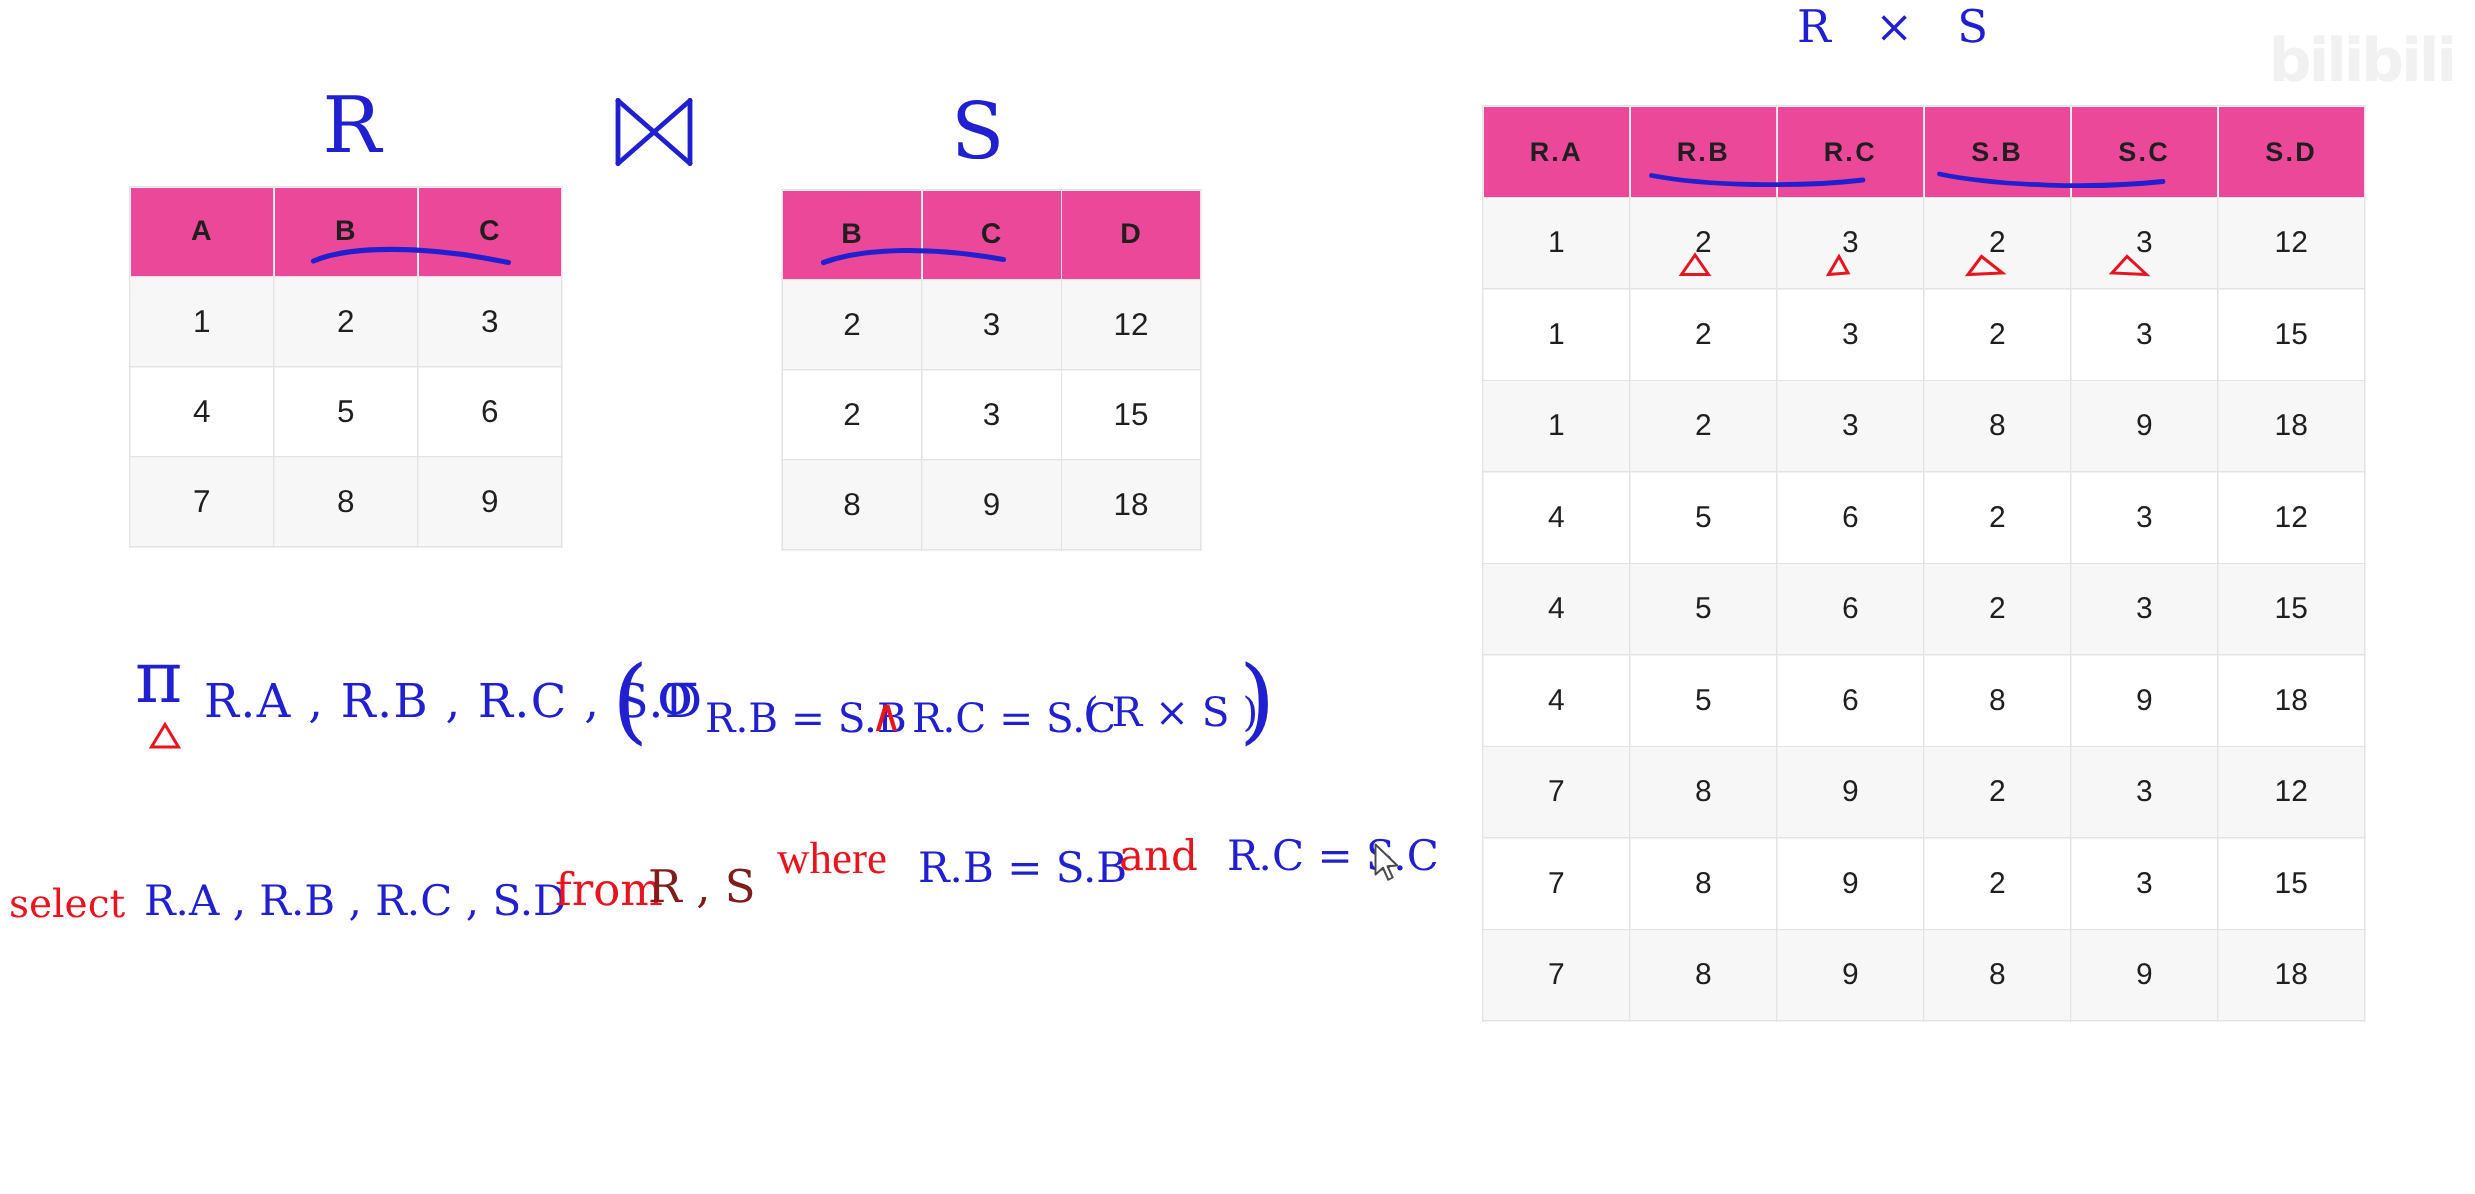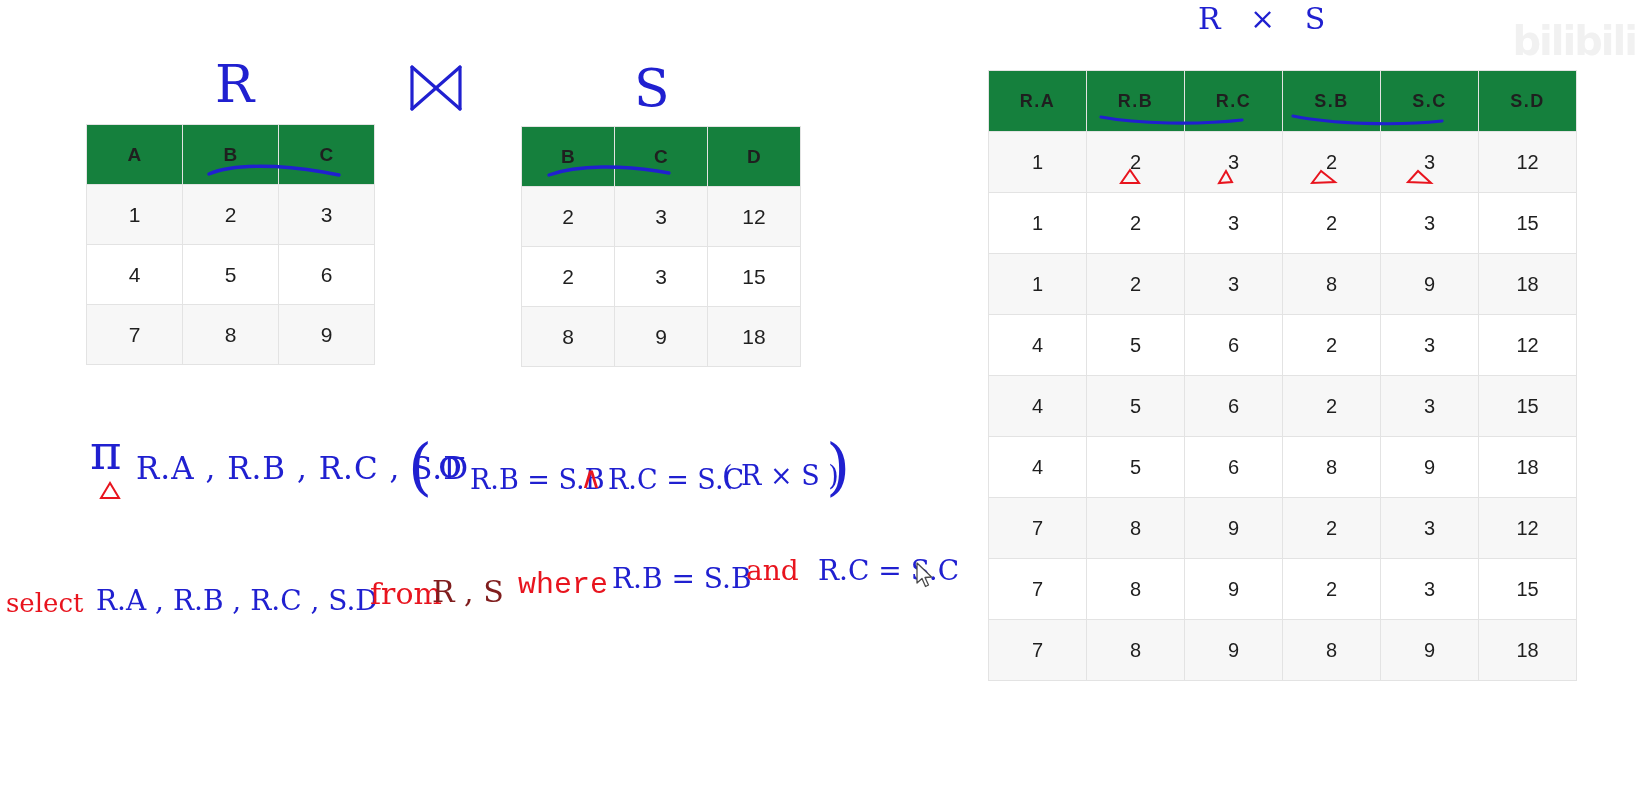--- a/index.html
+++ b/index.html
@@ -25,21 +25,21 @@
   .rel-table td, .rel-table th {
     border: 1px solid #e3e3e3;
     text-align: center;
     vertical-align: middle;
     font-weight: normal;
     color: #1f1f1f;
     background: #ffffff;
     position: relative;
   }
   .rel-table thead th {
-    background: #15803d;
+    background: #ec4899;
     font-weight: bold;
     letter-spacing: .5px;
   }
   .rel-table tbody tr:nth-child(odd) td {
     background: #f7f7f7;
   }
   .rel-table tbody tr:nth-child(even) td {
     background: #ffffff;
   }
 
@@ -350,21 +350,21 @@
 
 <div id="sql-line">
   <span style="position:absolute; left:6px; top:40px; font-size:26px; color:#e8141e; font-family:'DejaVu Serif', serif;">select</span>
 
   <span style="position:absolute; left:96px; top:36px; font-size:28px; color:#2020d0; font-family:'DejaVu Serif', serif;">R.A , R.B , R.C , S.D</span>
 
   <span style="position:absolute; left:370px; top:28px; font-size:30px; color:#e8141e; font-family:'DejaVu Serif', serif;">from</span>
 
   <span style="position:absolute; left:432px; top:26px; font-size:30px; color:#7f1d1d; font-family:'DejaVu Serif', serif;">R , S</span>
 
-  <span style="position:absolute; left:518px; top:20px; font-size:30px; color:#e8141e; font-family:Liberation Mono, monospace;">where</span>
+  <span style="position:absolute; left:518px; top:8px; font-size:30px; color:#e8141e; font-family:Liberation Serif, serif;">where</span>
 
   <span style="position:absolute; left:612px; top:14px; font-size:28px; color:#2020d0; font-family:'DejaVu Serif', serif;">R.B = S.B</span>
 
   <span style="position:absolute; left:746px; top:6px; font-size:28px; color:#e8141e; font-family:'DejaVu Serif', serif;">and</span>
 
   <span style="position:absolute; left:818px; top:6px; font-size:28px; color:#2020d0; font-family:'DejaVu Serif', serif;">R.C = S.C</span>
 </div>
 
 <svg id="mouse-cursor" viewBox="0 0 20 28">
   <path d="M2 1 L2 21 L7 16.5 L10.5 24.5 L13.5 23 L10 15.5 L16.5 15 Z" fill="#ffffff" stroke="#4a4a4a" stroke-width="1.3" stroke-linejoin="round"></path>

